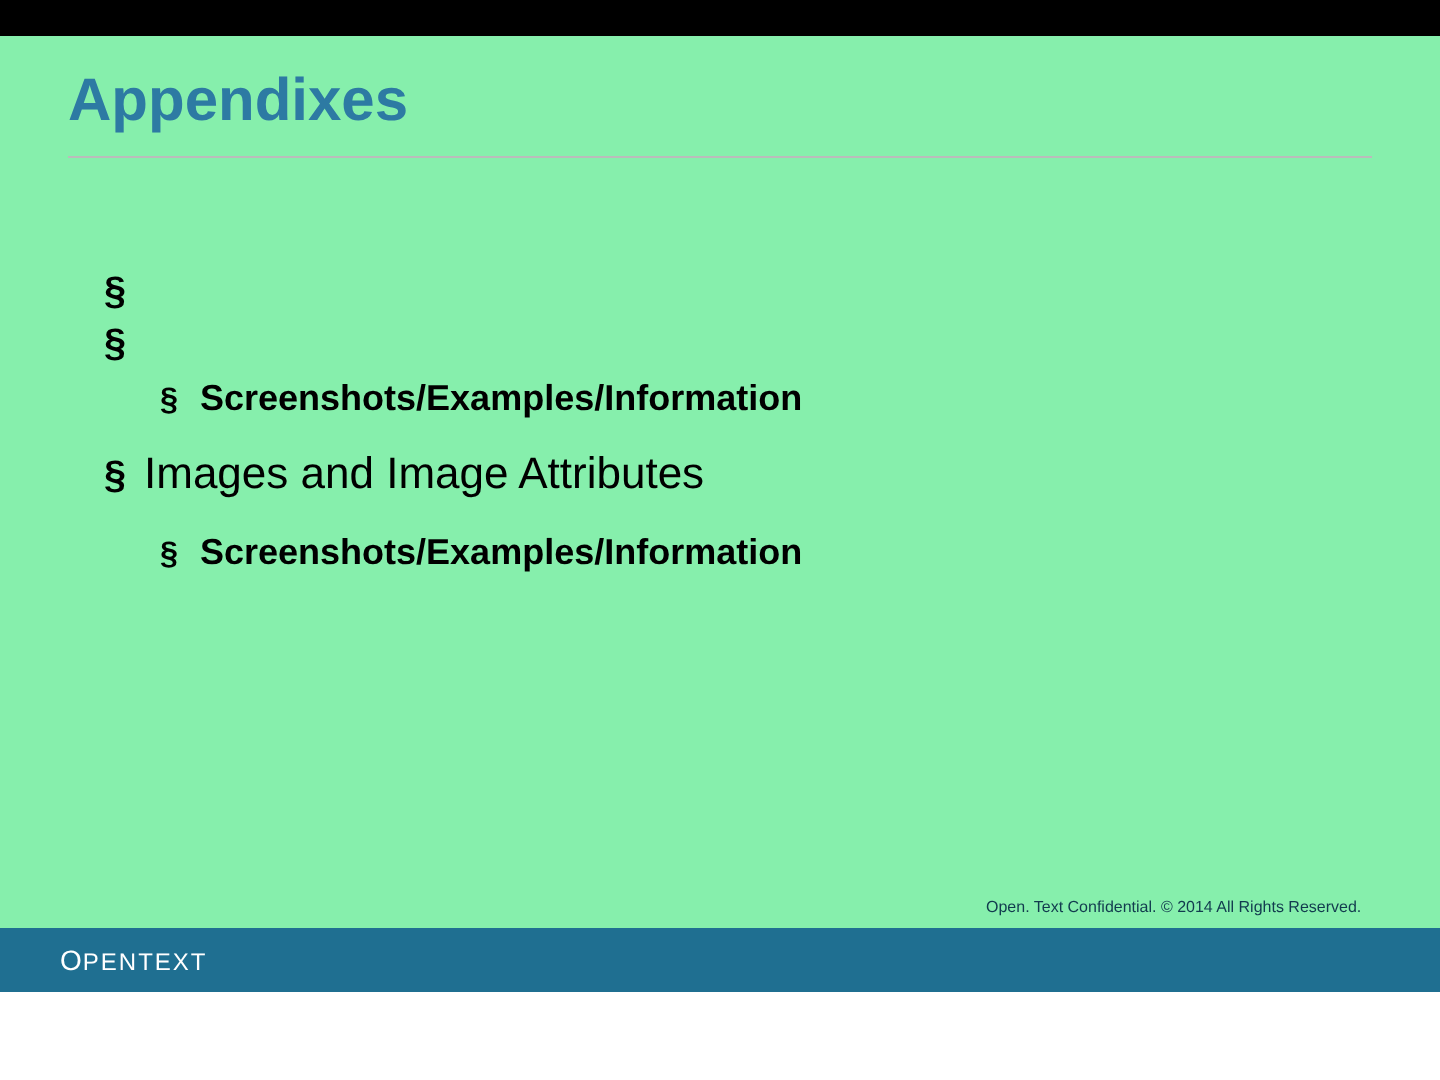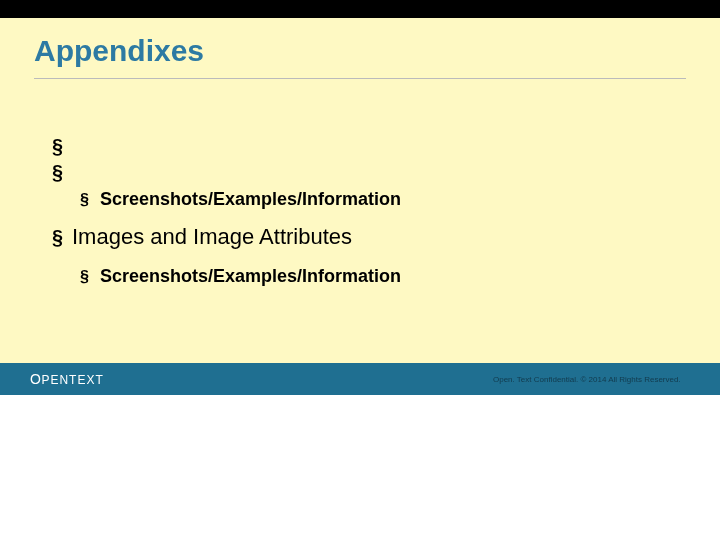--- a/index.html
+++ b/index.html
@@ -1,21 +1,21 @@
 <!DOCTYPE html>
 <html><head>
 <meta charset="utf-8">
 <style>
   * { margin: 0; padding: 0; box-sizing: border-box; }
   html, body { width: 720px; height: 540px; font-family: Arial, Helvetica, sans-serif; background: #fff; overflow: hidden; }
   .slide {
     position: relative;
     width: 720px;
-    height: 395px;
-    background: #fef9c3;
+    height: 496px;
+    background: #86efac;
     border-top: 18px solid #000;
   }
   .title {
     color: #2d7aa3;
     font-size: 30px;
     font-weight: bold;
     padding: 16px 0 0 34px;
   }
   .rule {
     margin: 10px 34px 0 34px;
@@ -69,21 +69,21 @@
     font-size: 14px;
   }
   .logo .rest {
     font-weight: 300;
     font-size: 12px;
     letter-spacing: 1px;
   }
   .footer-right {
     margin-left: auto;
     display: flex;
-    align-items: center;
+    align-items: flex-start;
     gap: 14px;
   }
   .conf {
     color: #123b4e;
     font-size: 8px;
   }
   .pagenum {
     color: #fff;
     font-size: 12px;
     margin-top: 48px;

